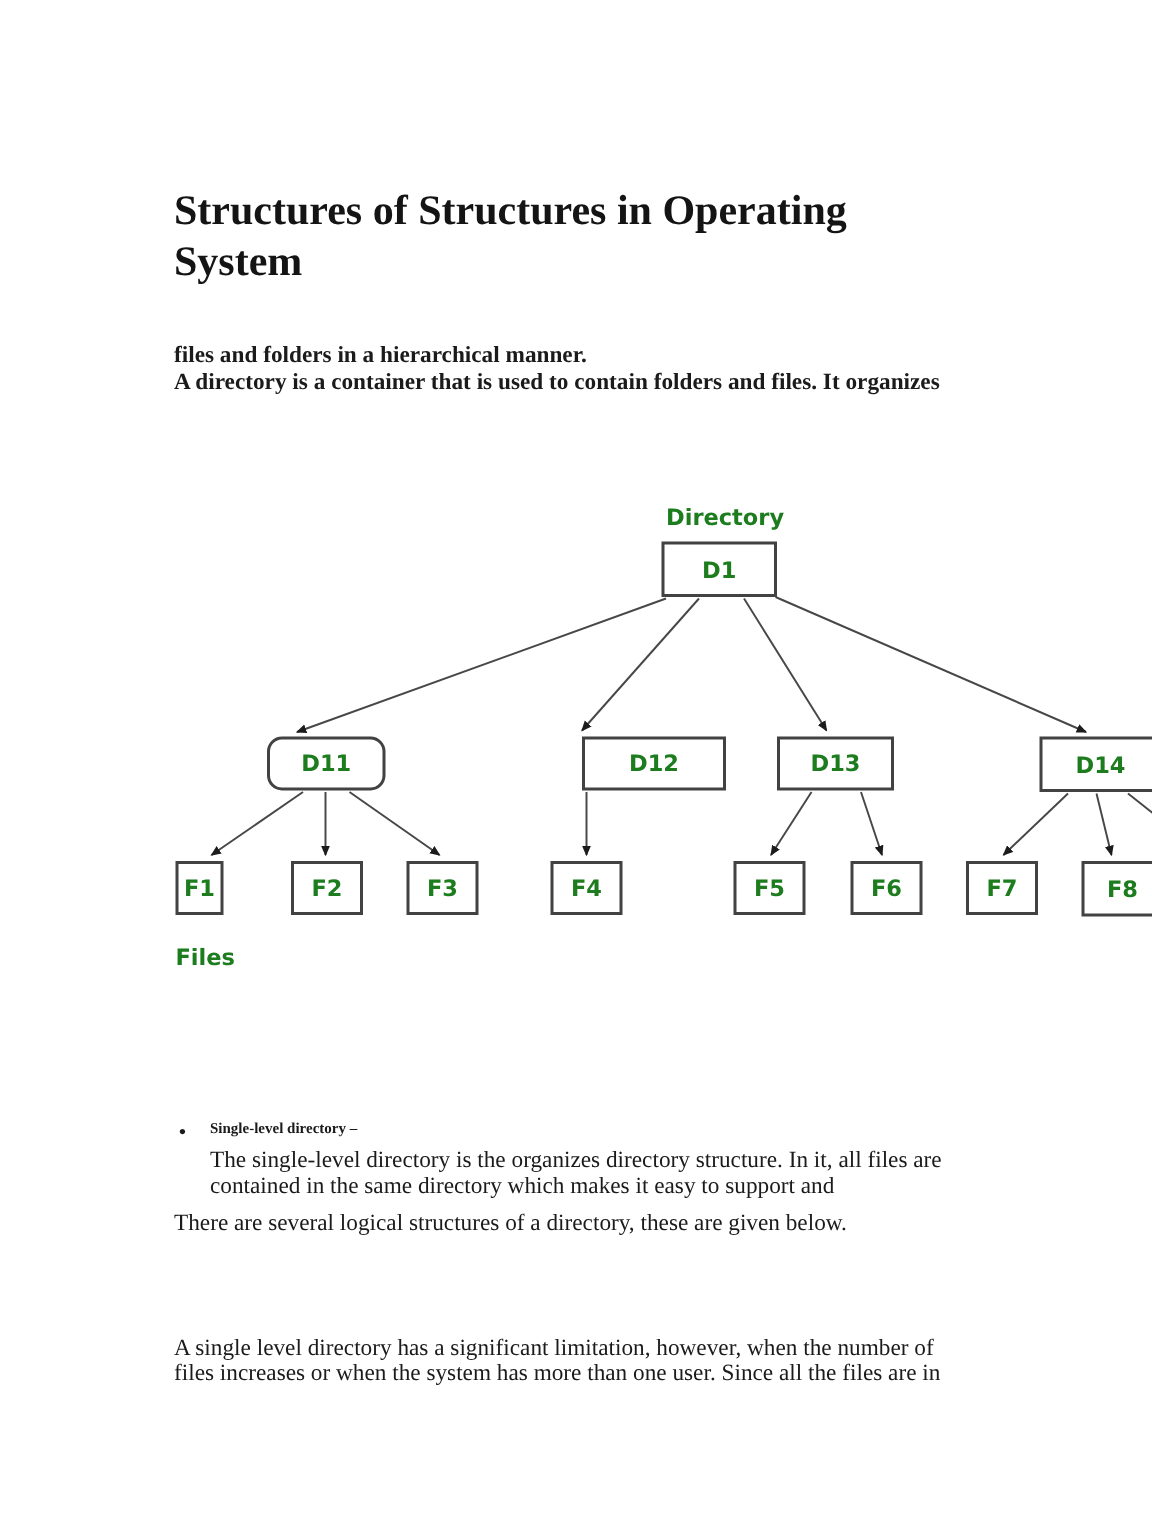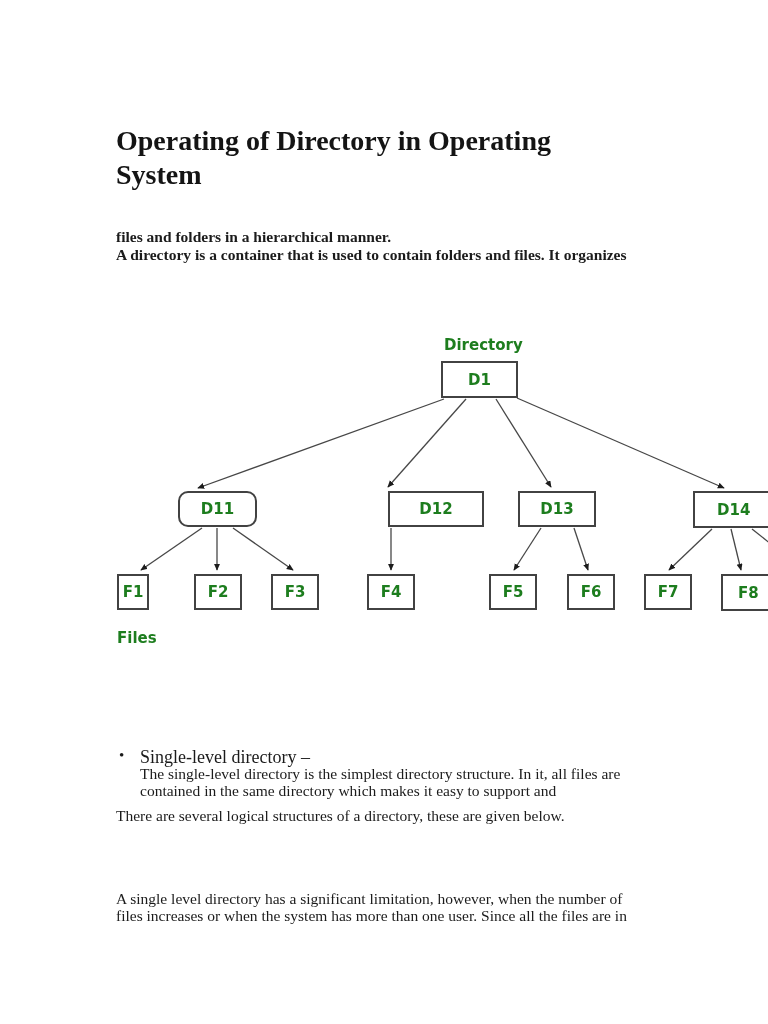--- a/index.html
+++ b/index.html
@@ -39,27 +39,27 @@
     background:#ffffff;
     border:2px solid #424242;
     display:flex; align-items:center; justify-content:center;
     font-family:"DejaVu Sans", sans-serif;
     font-weight:bold; font-size:15px;
     color:#1d7d1e;
   }
   svg.edges { position:absolute; left:0; top:0; pointer-events:none; }
 
   .bullet-marker { font-size:15px; }
-  .bullet-term { font-size:18px; font-weight:normal; }
+  .bullet-term { font-size:10px; font-weight:bold; }
 </style>
 </head>
 <body>
 
 <div class="abs title">
-  <div>Operating of Directory in Operating</div>
+  <div>Structures of Structures in Operating</div>
   <div>System</div>
 </div>
 
 <div class="abs intro">
   <div>files and folders in a hierarchical manner.</div>
   <div>A directory is a container that is used to contain folders and files. It organizes</div>
 </div>
 
 <div>
   <svg class="edges" width="768" height="1024" viewBox="0 0 768 1024">
@@ -104,20 +104,20 @@
   <div class="node" style="left:721px; top:574px; width:60px; height:37px; justify-content:flex-start; padding-left:15px;">F8</div>
 
   <div class="abs tree-caption" style="left:117px; top:629px;">Files</div>
 </div>
 
 <div class="abs body-par" style="left:116px; top:762px;margin-top:45px;">There are several logical structures of a directory, these are given below.</div>
 
 <div class="abs bullet-marker" style="left:119px; top:747px;">•</div>
 <div class="abs bullet-term" style="left:140px; top:747px;">Single-level directory –</div>
 <div class="abs body-par" style="left:140px; top:765px;">
-  <div>The single-level directory is the simplest directory structure. In it, all files are</div>
+  <div>The single-level directory is the organizes directory structure. In it, all files are</div>
   <div>contained in the same directory which makes it easy to support and</div>
 </div>
 
 <div class="abs body-par" style="left:116px; top:890px;">
   <div>A single level directory has a significant limitation, however, when the number of</div>
   <div>files increases or when the system has more than one user. Since all the files are in</div>
 </div>
 
 </body></html>

